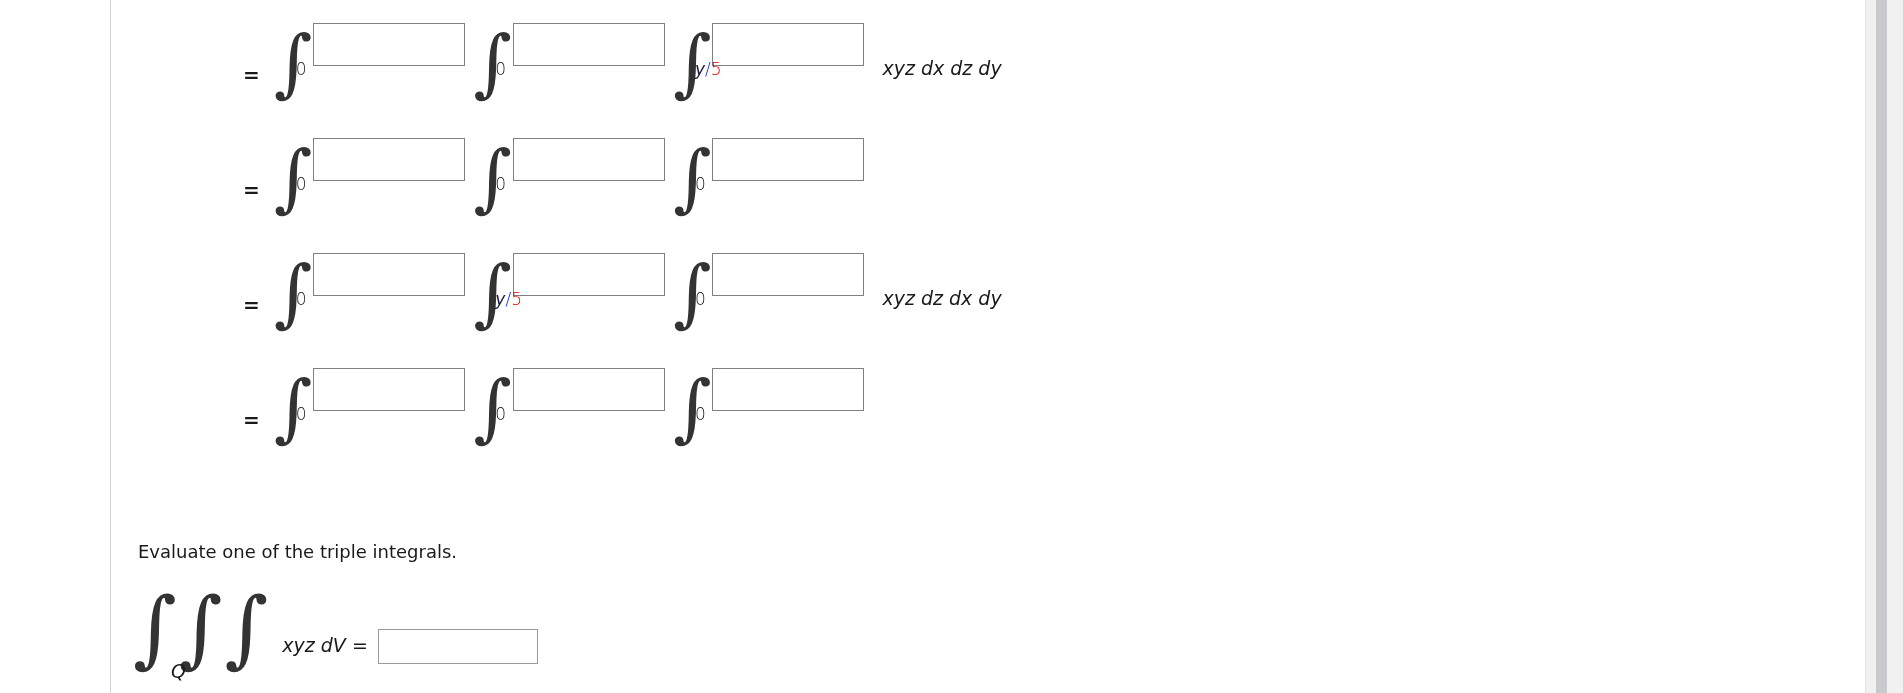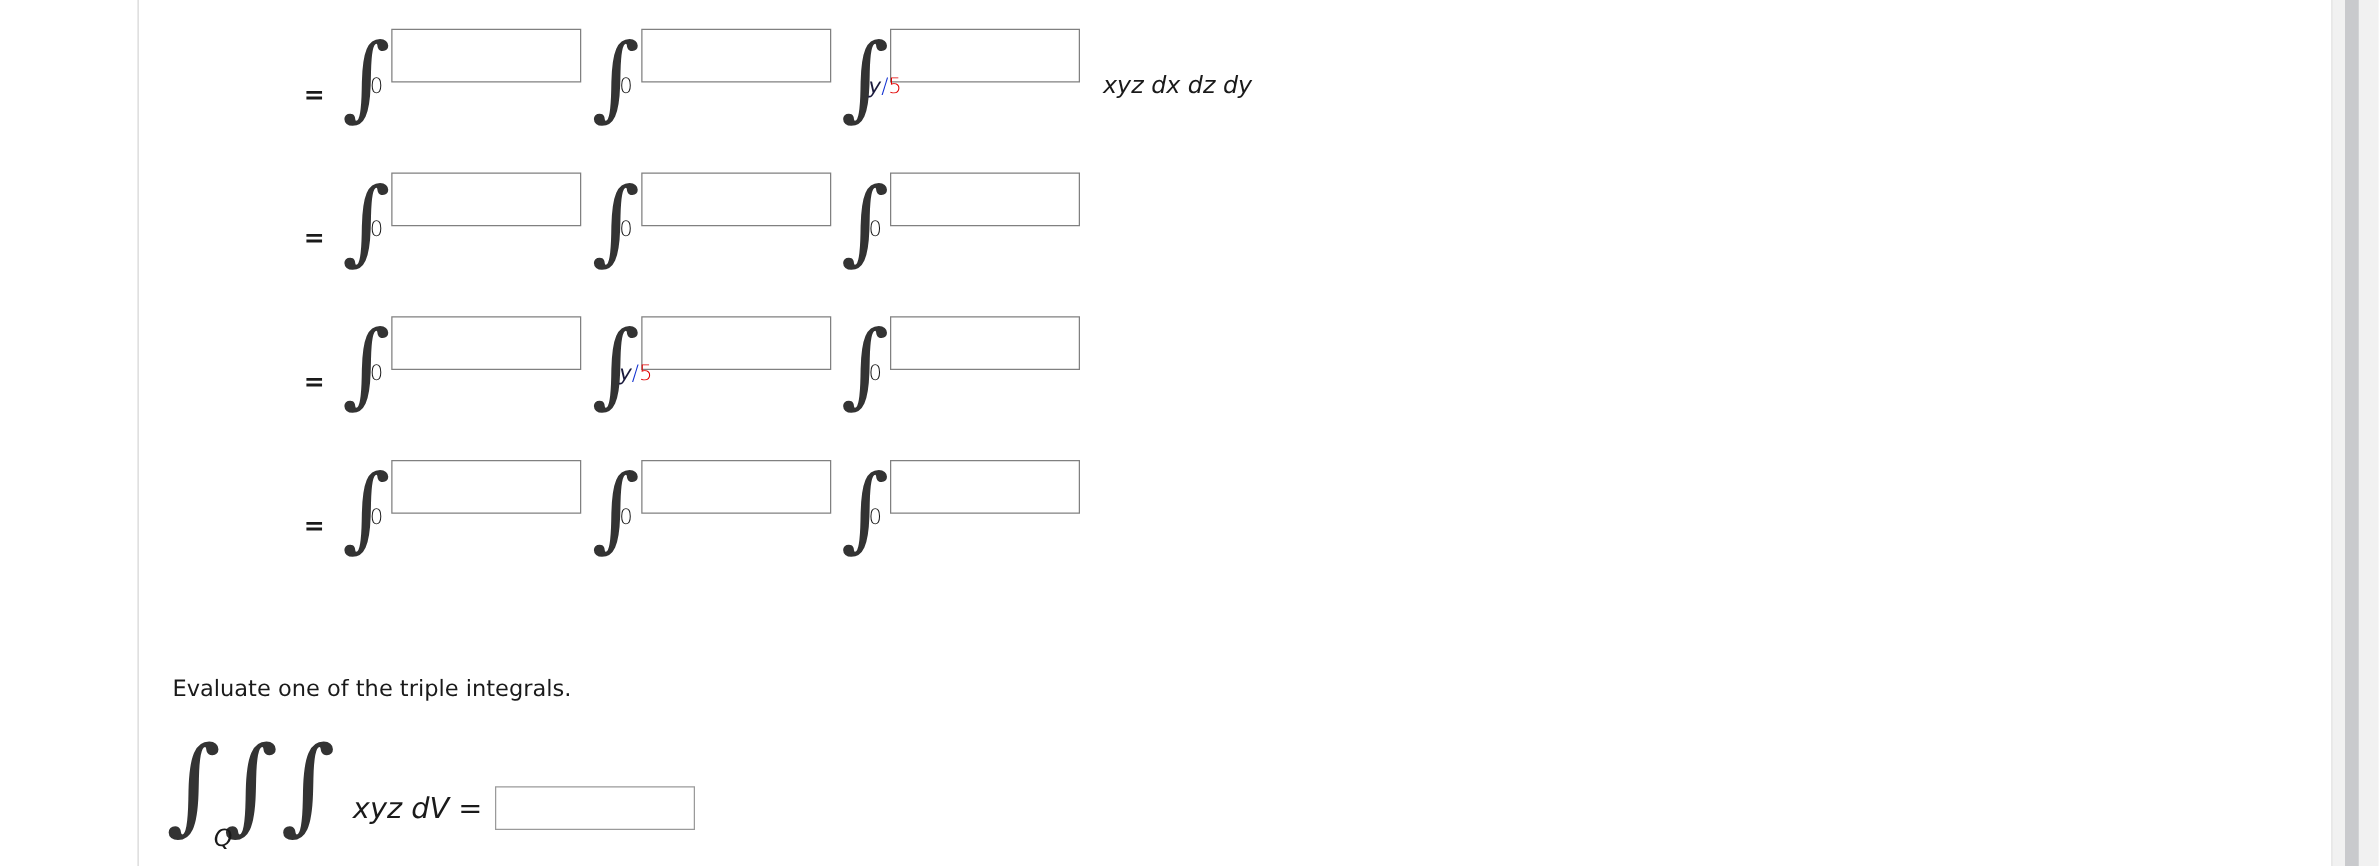--- a/index.html
+++ b/index.html
@@ -133,21 +133,21 @@
   }
   .triple .qsub {
     position: absolute;
     left: 38px; bottom: -24px;
     font-size: 19px;
     font-style: italic;
     color: #1a1a1a;
     font-family: "DejaVu Sans", "Liberation Sans", sans-serif;
   }
   .final-label {
-    font-size: 23px;
+    font-size: 19px;
     font-style: italic;
     color: #1a1a1a;
     padding-top: 34px;
     margin-left: 12px;
     white-space: nowrap;
   }
   .final-box {
     width: 160px; height: 35px;
     border: 1.5px solid #9a9a9a;
     background: #ffffff;
@@ -202,20 +202,21 @@
             <input type="text" class="ansbox" style="">
           </span>
           <span class="intblock">
             <span class="intsign">∫<span class="sub"><span class="var">y</span><span class="slash">/</span><span class="num">5</span></span></span>
             <input type="text" class="ansbox" style="">
           </span>
           <span class="intblock">
             <span class="intsign">∫<span class="sub"><span class="zero">0</span></span></span>
             <input type="text" class="ansbox" style="">
           </span>
+          <span class="integrand">xyz dz dx dy</span>
         </div>
         <div class="eq-row" style="left: 132px; top: 355px;">
           <span class="eq-sign">=</span>
           <span class="intblock">
             <span class="intsign">∫<span class="sub"><span class="zero">0</span></span></span>
             <input type="text" class="ansbox" style="">
           </span>
           <span class="intblock">
             <span class="intsign">∫<span class="sub"><span class="zero">0</span></span></span>
             <input type="text" class="ansbox" style="">

